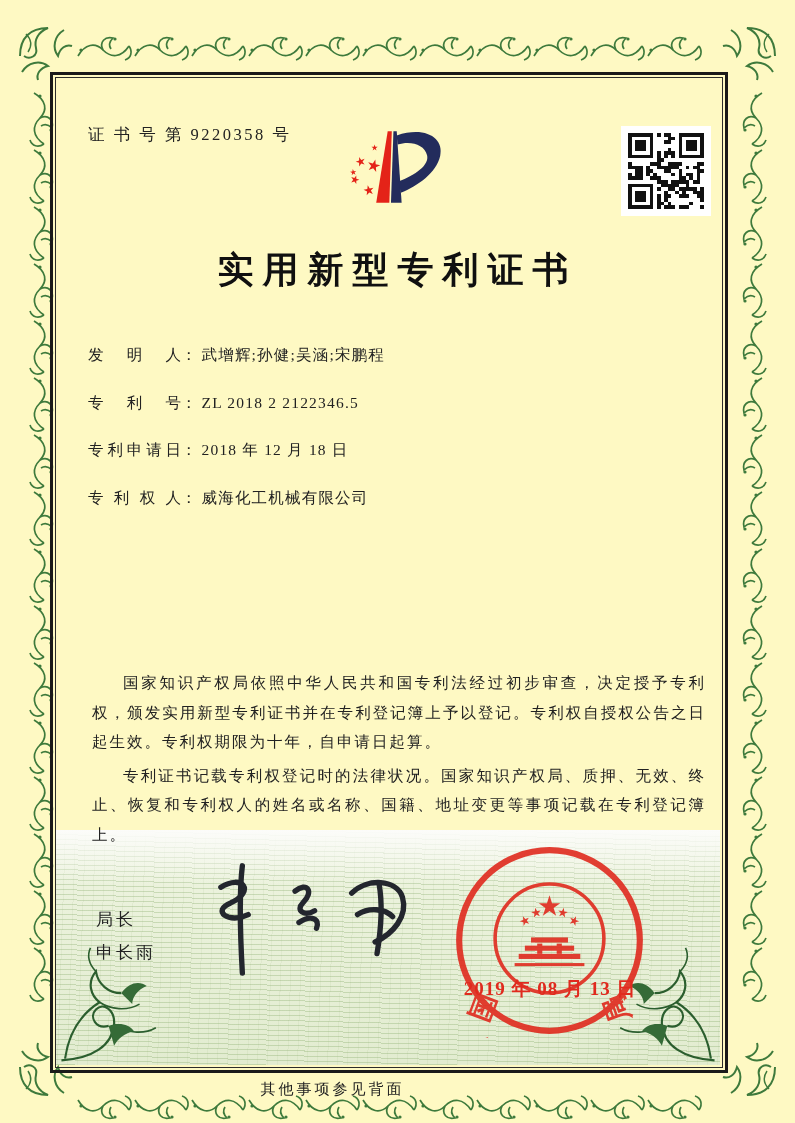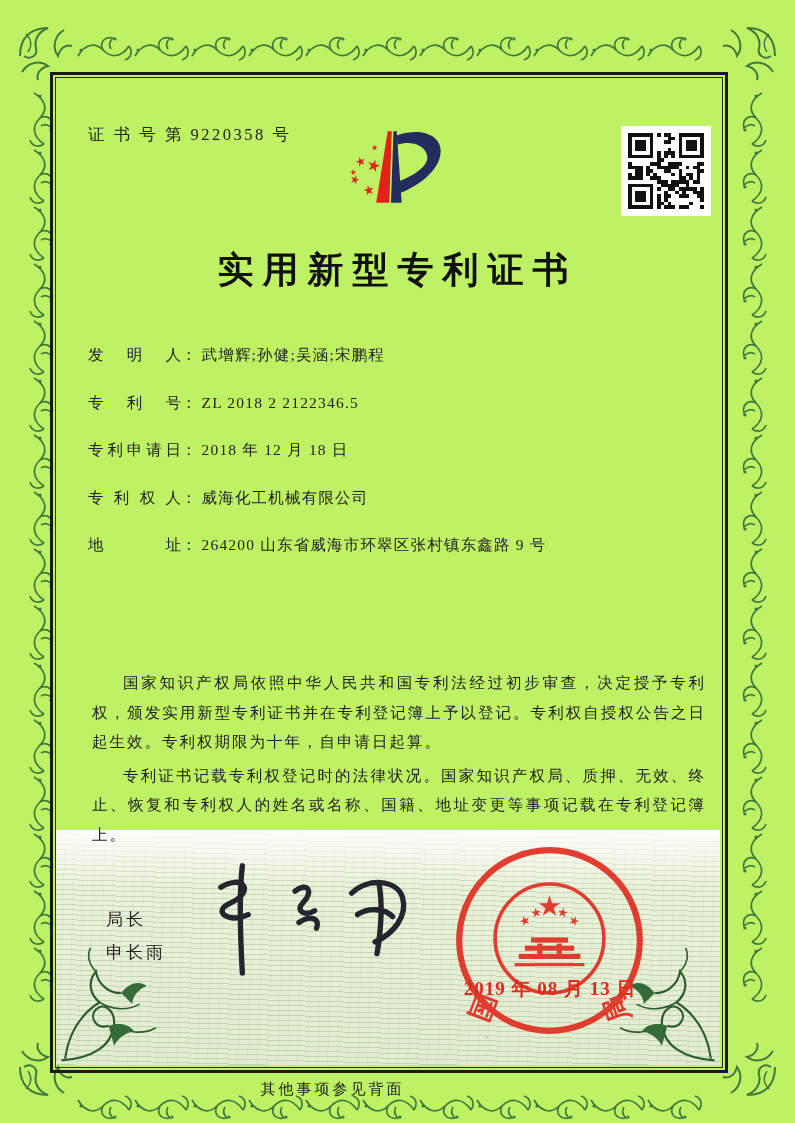--- a/index.html
+++ b/index.html
@@ -1,20 +1,20 @@
 <!DOCTYPE html>
 <html style="--seal-red: #e02a1e; --green: #3e7a3c; --navy: #232c5c; --logo-red: #e42318; --frame: #1a1a1a;"><head>
 <meta charset="utf-8">
 <style>
   :root{
     --seal-red:#e02a1e; --green:#3e7a3c; --navy:#232c5c; --logo-red:#e42318;
     --frame:#1a1a1a; --ink:#222;
   }
   html,body{margin:0;padding:0;background:#e9e9e9;}
-  .page{position:relative;width:795px;height:1123px;margin:0 auto;background:#bef264;
+  .page{position:relative;width:795px;height:1123px;margin:0 auto;background:#fef9c3;
         overflow:hidden;font-family:"Liberation Serif","DejaVu Serif",serif;color:var(--ink);}
   .outer-border{position:absolute;left:0;top:0;z-index:1;}
   
   .frame{position:absolute;left:50px;top:72px;width:672px;height:995px;
          border:3.5px solid var(--frame);z-index:3;pointer-events:none;}
   .frame::after{content:"";position:absolute;inset:2px;border:1.3px solid #2c2c2c;}
   
   .green-band{position:absolute;left:56px;top:830px;width:664px;height:235px;z-index:2;
     background:
       repeating-linear-gradient(92deg, rgba(255,255,255,0) 0 9px, rgba(140,170,110,.10) 9px 10px),
@@ -33,21 +33,21 @@
          font-size:36px;font-weight:700;letter-spacing:9px;color:#101010;}
   .fields{position:absolute;left:88px;top:344px;width:630px;z-index:4;font-size:15.5px;}
   .row{margin-bottom:25.5px;line-height:22px;white-space:nowrap;}
   .f-label{display:inline-block;width:93px;text-align:justify;text-align-last:justify;vertical-align:top;}
   .f-colon{display:inline-block;vertical-align:top;}
   .f-value{display:inline-block;vertical-align:top;letter-spacing:1.2px;padding-left:5px;}
   .pair2{margin-left:38px;}
   .paras{position:absolute;left:88px;top:664px;width:622px;z-index:4;font-size:15.5px;
          line-height:29.5px;letter-spacing:2px;text-align:justify;}
   .paras p{margin:4px;text-indent:2em;}
-  .official{position:absolute;left:96px;top:903px;z-index:5;font-size:17px;line-height:33px;letter-spacing:3px;margin-left:10px;}
+  .official{position:absolute;left:96px;top:903px;z-index:5;font-size:17px;line-height:33px;letter-spacing:3px;}
   .signature{position:absolute;left:205px;top:858px;z-index:5;}
   .seal{position:absolute;left:452px;top:843px;z-index:6;opacity:.9;}
   .seal-date{position:absolute;left:455px;top:976px;width:190px;z-index:7;text-align:center;
              color:var(--seal-red);font-size:19px;font-weight:700;letter-spacing:1px;white-space:nowrap;}
   .page-num{position:absolute;left:50px;top:1030px;width:672px;z-index:4;text-align:center;
             font-size:14.5px;letter-spacing:2px;}
   .back-note{position:absolute;left:0;top:1080px;width:665px;z-index:4;text-align:center;
              font-size:15px;letter-spacing:3px;}
 </style>
 </head>
@@ -318,23 +318,20 @@
     </div>
     <div class="row">
       <span class="f-label">专利号</span><span class="f-colon">：</span><span class="f-value">ZL 2018 2 2122346.5</span>
     </div>
     <div class="row">
       <span class="f-label">专利申请日</span><span class="f-colon">：</span><span class="f-value">2018 年 12 月 18 日</span>
     </div>
     <div class="row">
       <span class="f-label">专利权人</span><span class="f-colon">：</span><span class="f-value">威海化工机械有限公司</span>
     </div>
-    <div class="row">
-      <span class="f-label">地址</span><span class="f-colon">：</span><span class="f-value">264200 山东省威海市环翠区张村镇东鑫路 9 号</span>
-    </div>
   </div>
 
   <div class="paras">
     <p>国家知识产权局依照中华人民共和国专利法经过初步审查，决定授予专利权，颁发实用新型专利证书并在专利登记簿上予以登记。专利权自授权公告之日起生效。专利权期限为十年，自申请日起算。</p>
     <p>专利证书记载专利权登记时的法律状况。国家知识产权局、质押、无效、终止、恢复和专利权人的姓名或名称、国籍、地址变更等事项记载在专利登记簿上。</p>
   </div>
 
   <div class="official">
     <div>局长</div>
     <div>申长雨</div>

